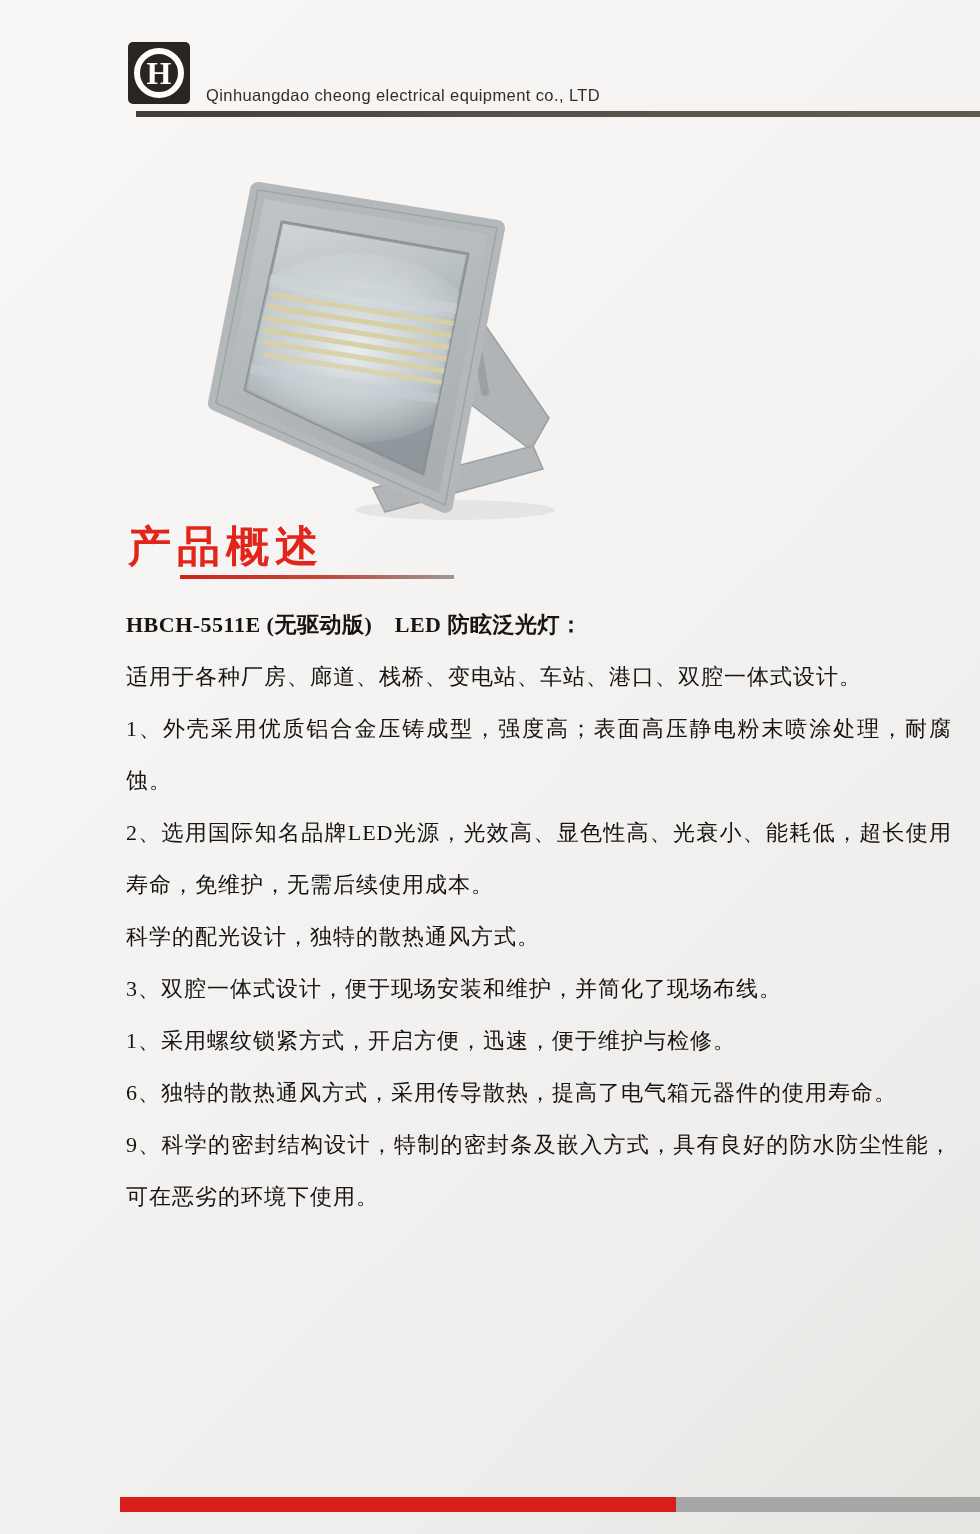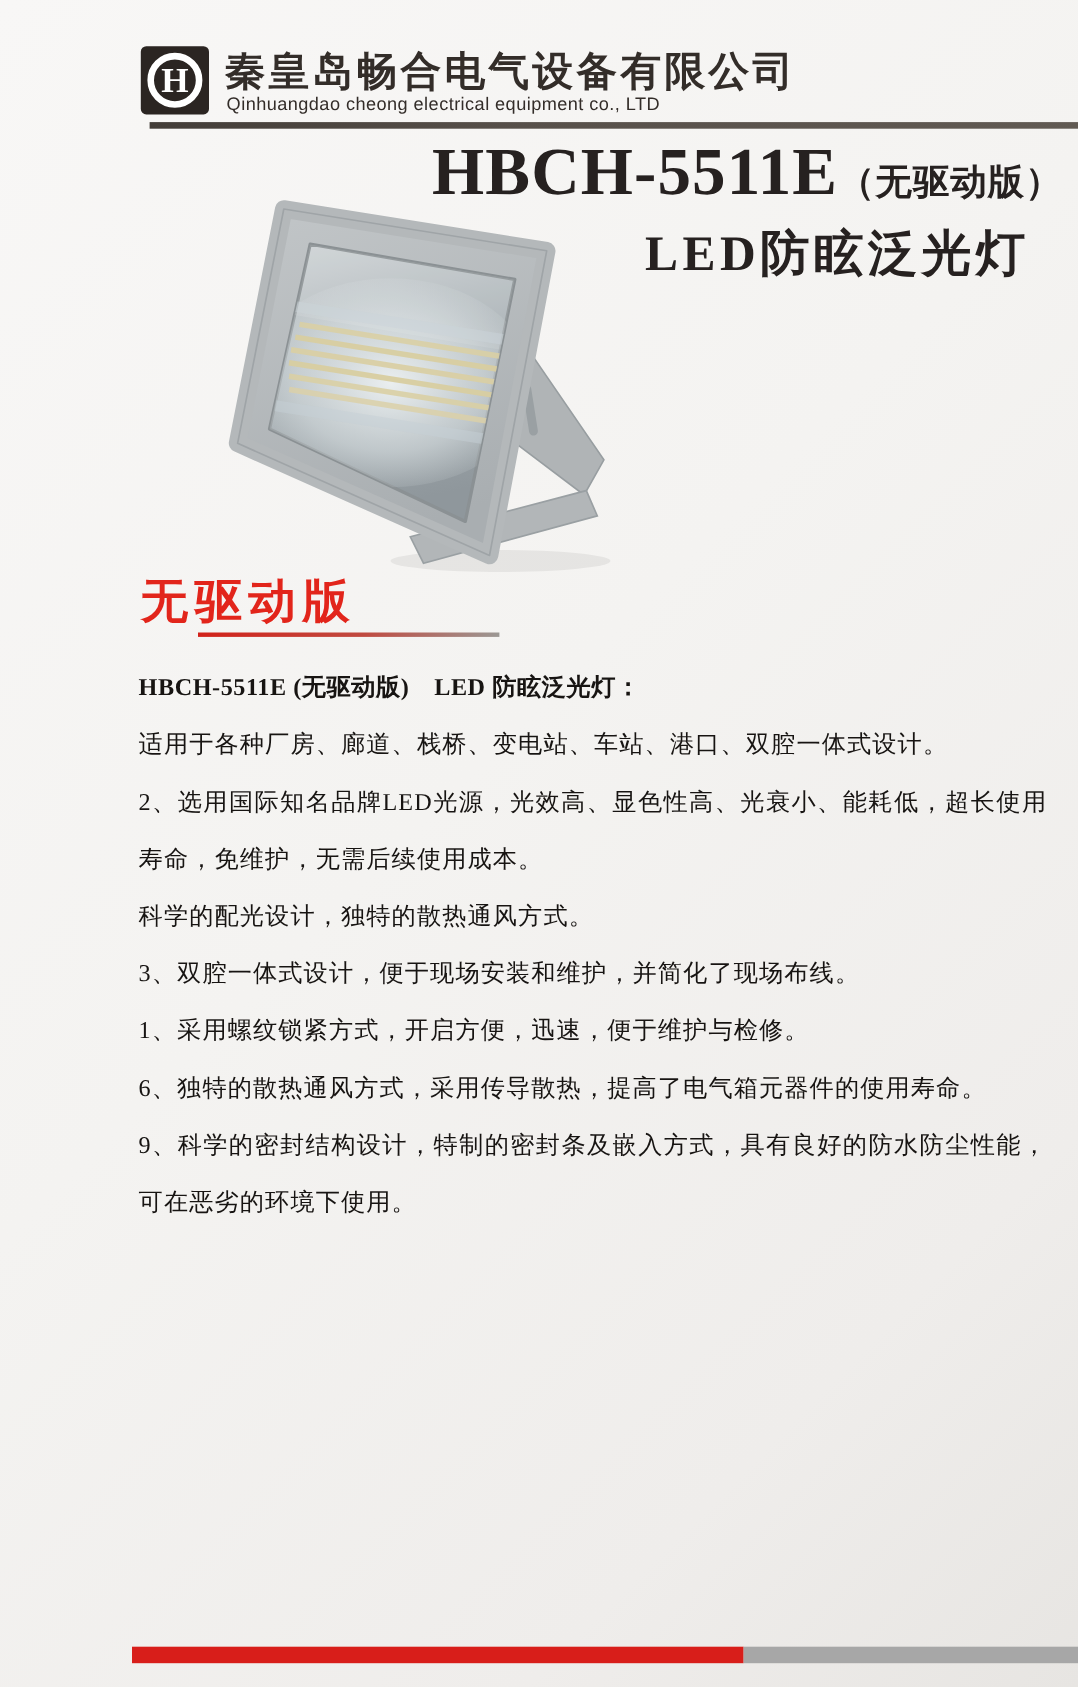--- a/index.html
+++ b/index.html
@@ -87,30 +87,23 @@
 <body>
 
 <div class="page">
 
   <div class="logo-box">
     <svg width="62" height="62" viewBox="0 0 62 62">
       <circle cx="31" cy="31" r="22" fill="none" stroke="#ffffff" stroke-width="6"></circle>
       <text x="31" y="42" text-anchor="middle" font-family="Liberation Serif, DejaVu Serif, serif" font-size="32" font-weight="bold" fill="#ffffff">H</text>
     </svg>
   </div>
-  <div class="company-cn">秦皇岛畅合电气设备有限公司</div>
   <div class="company-en">Qinhuangdao cheong electrical equipment co., LTD</div>
   <div class="header-rule"></div>
 
-  <div class="title-block">
-    <div class="title-line1">
-      <span class="model">HBCH-5511E</span><span class="variant">（无驱动版）</span>
-    </div>
-    <div class="title-line2">LED防眩泛光灯</div>
-  </div>
 
   <svg class="lamp" width="400" height="370" viewBox="0 0 400 370">
     <defs>
       <linearGradient id="lensGrad" x1="0" y1="0" x2="0.2" y2="1">
         <stop offset="0" stop-color="#cfd4d6"></stop>
         <stop offset="0.45" stop-color="#aab2b6"></stop>
         <stop offset="1" stop-color="#8f979c"></stop>
       </linearGradient>
       <radialGradient id="glowGrad" cx="0.5" cy="0.5" r="0.55">
         <stop offset="0" stop-color="#eef2f3" stop-opacity="0.95"></stop>
@@ -155,26 +148,27 @@
           <rect x="100" y="208" width="185" height="5" fill="#dad0a8" opacity="0.85"></rect>
           <rect x="90" y="130" width="210" height="10" fill="#c6d0d6" opacity="0.5"></rect>
           <rect x="90" y="222" width="210" height="10" fill="#c6d0d6" opacity="0.5"></rect>
         </g>
 
         <polygon points="117,64 303,96 290,160 100,128" fill="#ffffff" opacity="0.10"></polygon>
       </g>
     </g>
   </svg>
 
-  <h2 class="sec-heading">无驱动版</h2>
+  <h2 class="sec-heading">产品概述</h2>
   <div class="sec-underline"></div>
 
   <div class="overview">
     <p class="intro">HBCH-5511E (无驱动版)　LED 防眩泛光灯：</p>
     <p>适用于各种厂房、廊道、栈桥、变电站、车站、港口、双腔一体式设计。</p>
+    <p>1、外壳采用优质铝合金压铸成型，强度高；表面高压静电粉末喷涂处理，耐腐蚀。</p>
     <p>2、选用国际知名品牌LED光源，光效高、显色性高、光衰小、能耗低，超长使用寿命，免维护，无需后续使用成本。</p>
     <p>科学的配光设计，独特的散热通风方式。</p>
     <p>3、双腔一体式设计，便于现场安装和维护，并简化了现场布线。</p>
     <p>1、采用螺纹锁紧方式，开启方便，迅速，便于维护与检修。</p>
     <p>6、独特的散热通风方式，采用传导散热，提高了电气箱元器件的使用寿命。</p>
     <p>9、科学的密封结构设计，特制的密封条及嵌入方式，具有良好的防水防尘性能，可在恶劣的环境下使用。</p>
   </div>
 
   <div class="footer-bar-red"></div>
   <div class="footer-bar-gray"></div>

